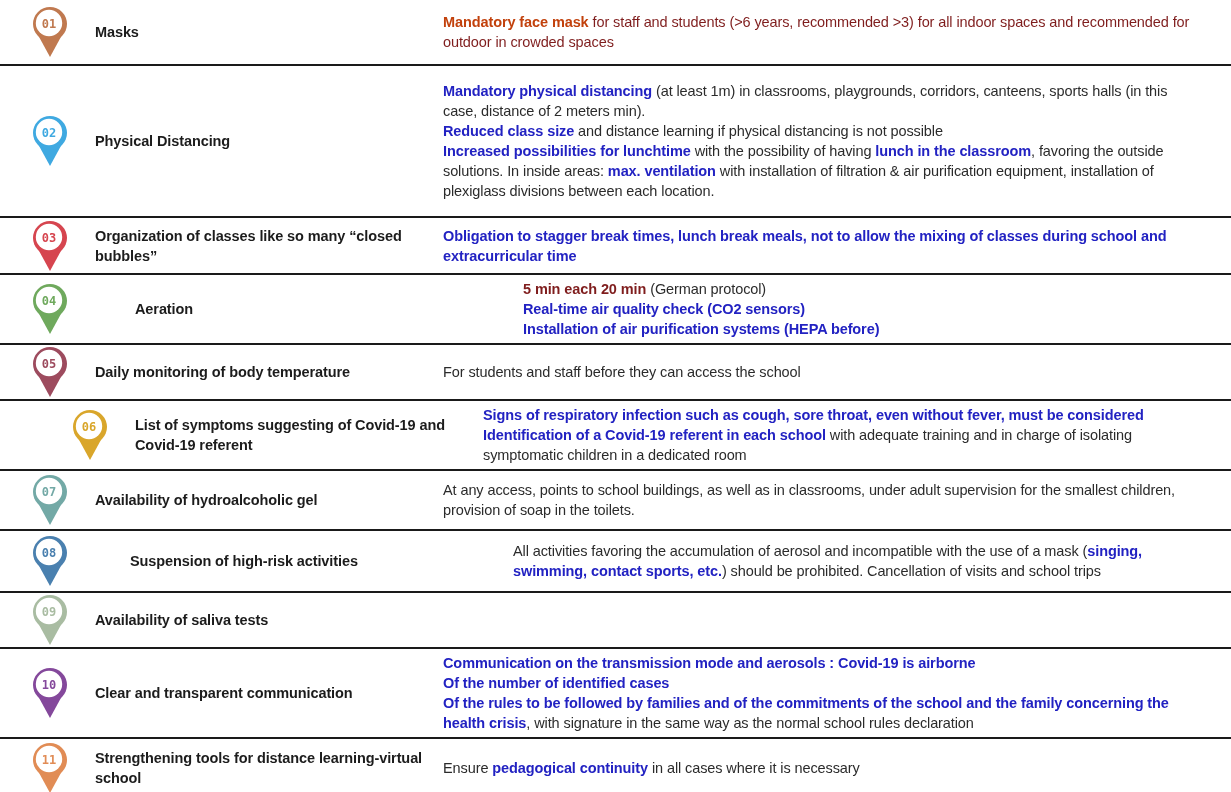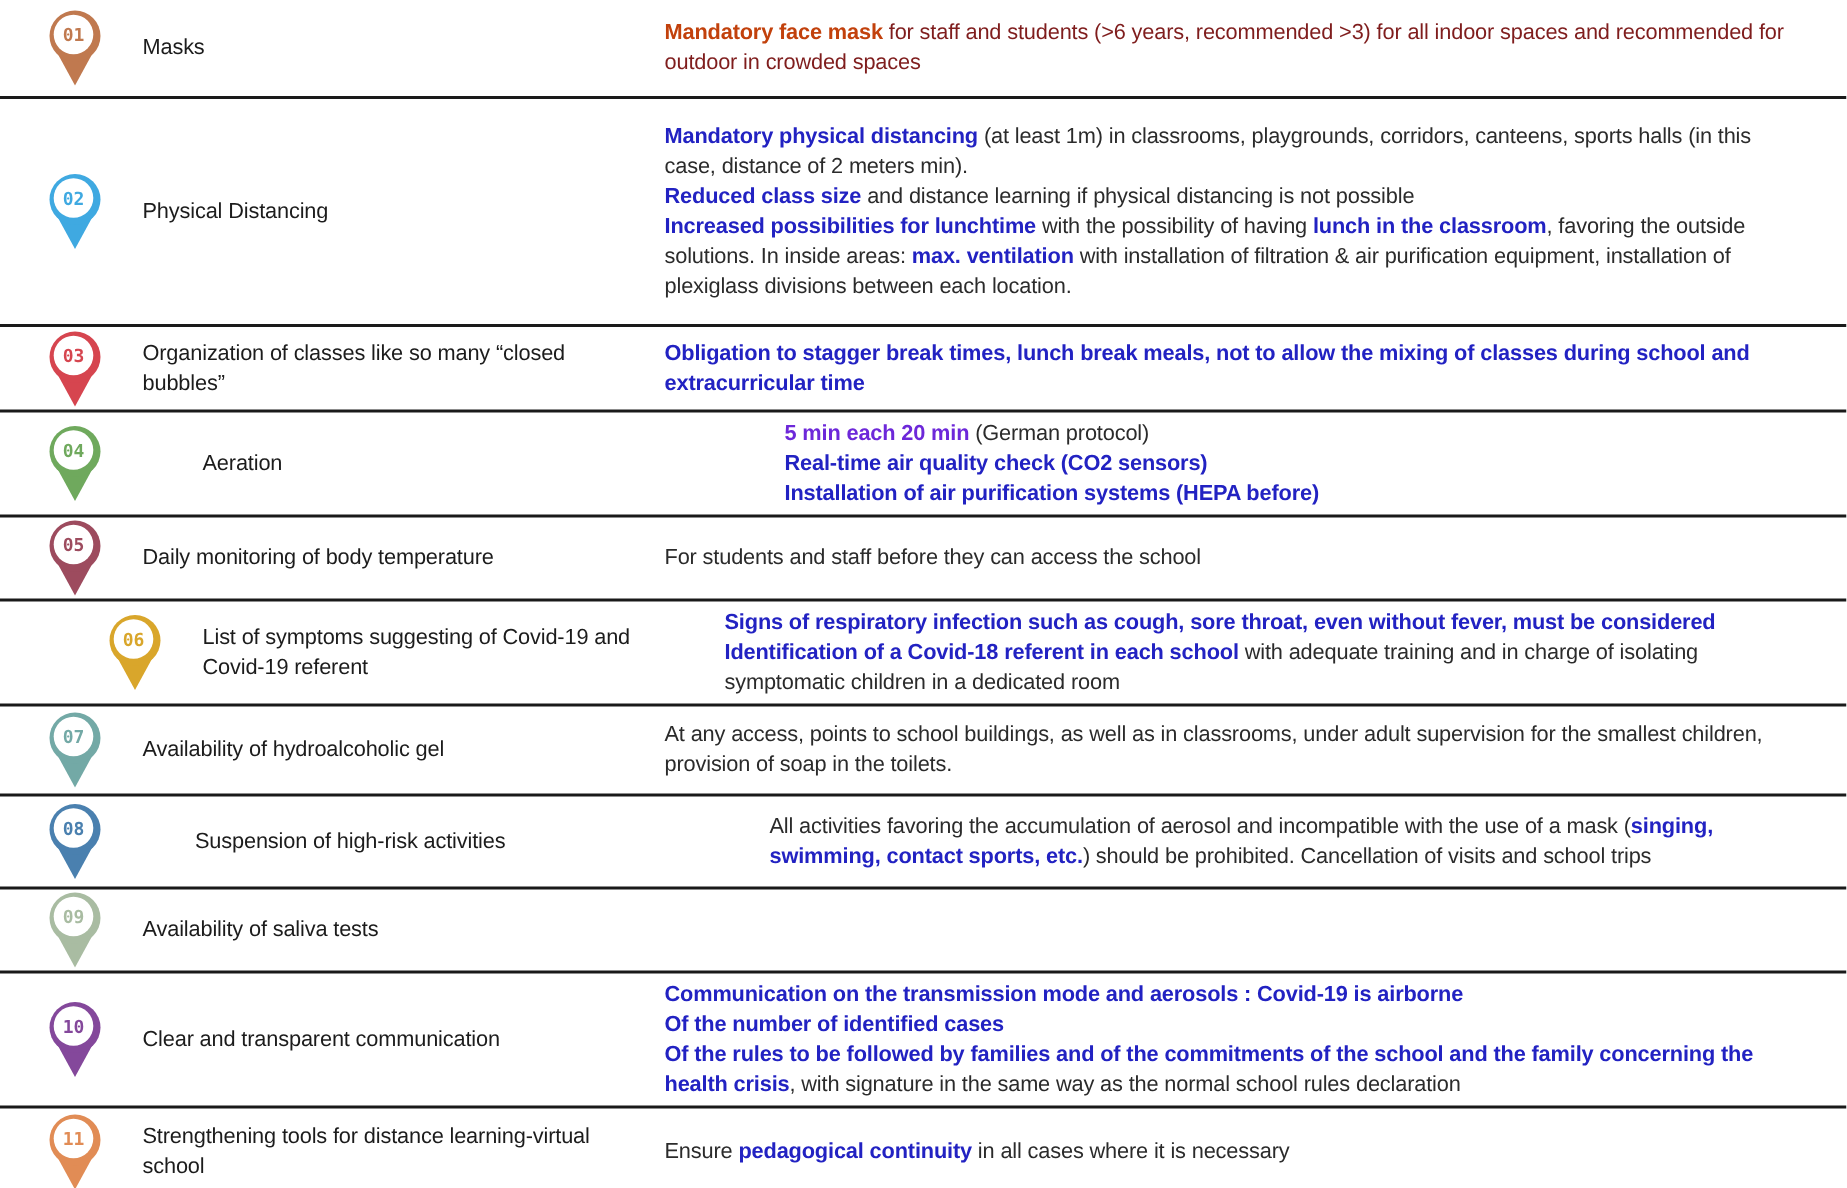--- a/index.html
+++ b/index.html
@@ -29,21 +29,21 @@
   .row:nth-child(11) { min-height: 60px; border-bottom-width: 2px; }
   .col-pin {
     flex: 0 0 95px;
     padding-left: 27px;
     display: flex; align-items: center;
   }
   .col-title {
     flex: 0 0 348px;
     padding-right: 18px;
     font-size: 14.5px;
-    font-weight: normal;
+    font-weight: bold;
     color: #1c1c1c;
     line-height: 20px;
     letter-spacing: -0.1px;
   }
   .col-desc {
     flex: 1 1 auto;
     padding-right: 28px;
     font-size: 14.5px;
     color: #2b2b2b;
     line-height: 20px;
@@ -115,21 +115,21 @@
     <div class="col-pin">
       <svg class="pin-svg" width="46" height="54" viewBox="0 0 44 54">
         <polygon class="pin-fill" points="10,30 34,30 22,52" fill="#6FA95D"></polygon>
         <circle class="pin-fill" cx="22" cy="19" r="17" fill="#6FA95D"></circle>
         <circle cx="21" cy="18" r="13.2" fill="#ffffff"></circle>
         <text class="pin-num" x="21" y="22.5" text-anchor="middle" fill="#6FA95D">04</text>
       </svg>
     </div>
     <div class="col-title">Aeration</div>
     <div class="col-desc">
-        <div class="para"><span class="seg blue" style="color: #6d28d9;">5 min each 20 min</span><span class="seg" style="color: rgb(43, 43, 43);"> (German protocol)</span></div>
+        <div class="para"><span class="seg blue" style="color: #7f1d1d;">5 min each 20 min</span><span class="seg" style="color: rgb(43, 43, 43);"> (German protocol)</span></div>
         <div class="para"><span class="seg blue" style="color: rgb(34, 34, 194);">Real-time air quality check (CO2 sensors)</span></div>
         <div class="para"><span class="seg blue" style="color: rgb(34, 34, 194);">Installation of air purification systems (HEPA before)</span></div>
       </div>
   </div>
 
   <div class="row">
     <div class="col-pin">
       <svg class="pin-svg" width="46" height="54" viewBox="0 0 44 54">
         <polygon class="pin-fill" points="10,30 34,30 22,52" fill="#9D4B5E"></polygon>
         <circle class="pin-fill" cx="22" cy="19" r="17" fill="#9D4B5E"></circle>
@@ -148,21 +148,21 @@
       <svg class="pin-svg" width="46" height="54" viewBox="0 0 44 54">
         <polygon class="pin-fill" points="10,30 34,30 22,52" fill="#D9A62B"></polygon>
         <circle class="pin-fill" cx="22" cy="19" r="17" fill="#D9A62B"></circle>
         <circle cx="21" cy="18" r="13.2" fill="#ffffff"></circle>
         <text class="pin-num" x="21" y="22.5" text-anchor="middle" fill="#D9A62B">06</text>
       </svg>
     </div>
     <div class="col-title">List of symptoms suggesting of Covid-19 and Covid-19 referent</div>
     <div class="col-desc">
         <div class="para"><span class="seg blue" style="color: rgb(34, 34, 194);">Signs of respiratory infection such as cough, sore throat, even without fever, must be considered</span></div>
-        <div class="para"><span class="seg blue" style="color: rgb(34, 34, 194);">Identification of a Covid-18 referent in each school</span><span class="seg" style="color: rgb(43, 43, 43);"> with adequate training and in charge of isolating symptomatic children in a dedicated room</span></div>
+        <div class="para"><span class="seg blue" style="color: rgb(34, 34, 194);">Identification of a Covid-19 referent in each school</span><span class="seg" style="color: rgb(43, 43, 43);"> with adequate training and in charge of isolating symptomatic children in a dedicated room</span></div>
       </div>
   </div>
 
   <div class="row">
     <div class="col-pin">
       <svg class="pin-svg" width="46" height="54" viewBox="0 0 44 54">
         <polygon class="pin-fill" points="10,30 34,30 22,52" fill="#73A9A6"></polygon>
         <circle class="pin-fill" cx="22" cy="19" r="17" fill="#73A9A6"></circle>
         <circle cx="21" cy="18" r="13.2" fill="#ffffff"></circle>
         <text class="pin-num" x="21" y="22.5" text-anchor="middle" fill="#73A9A6">07</text>

